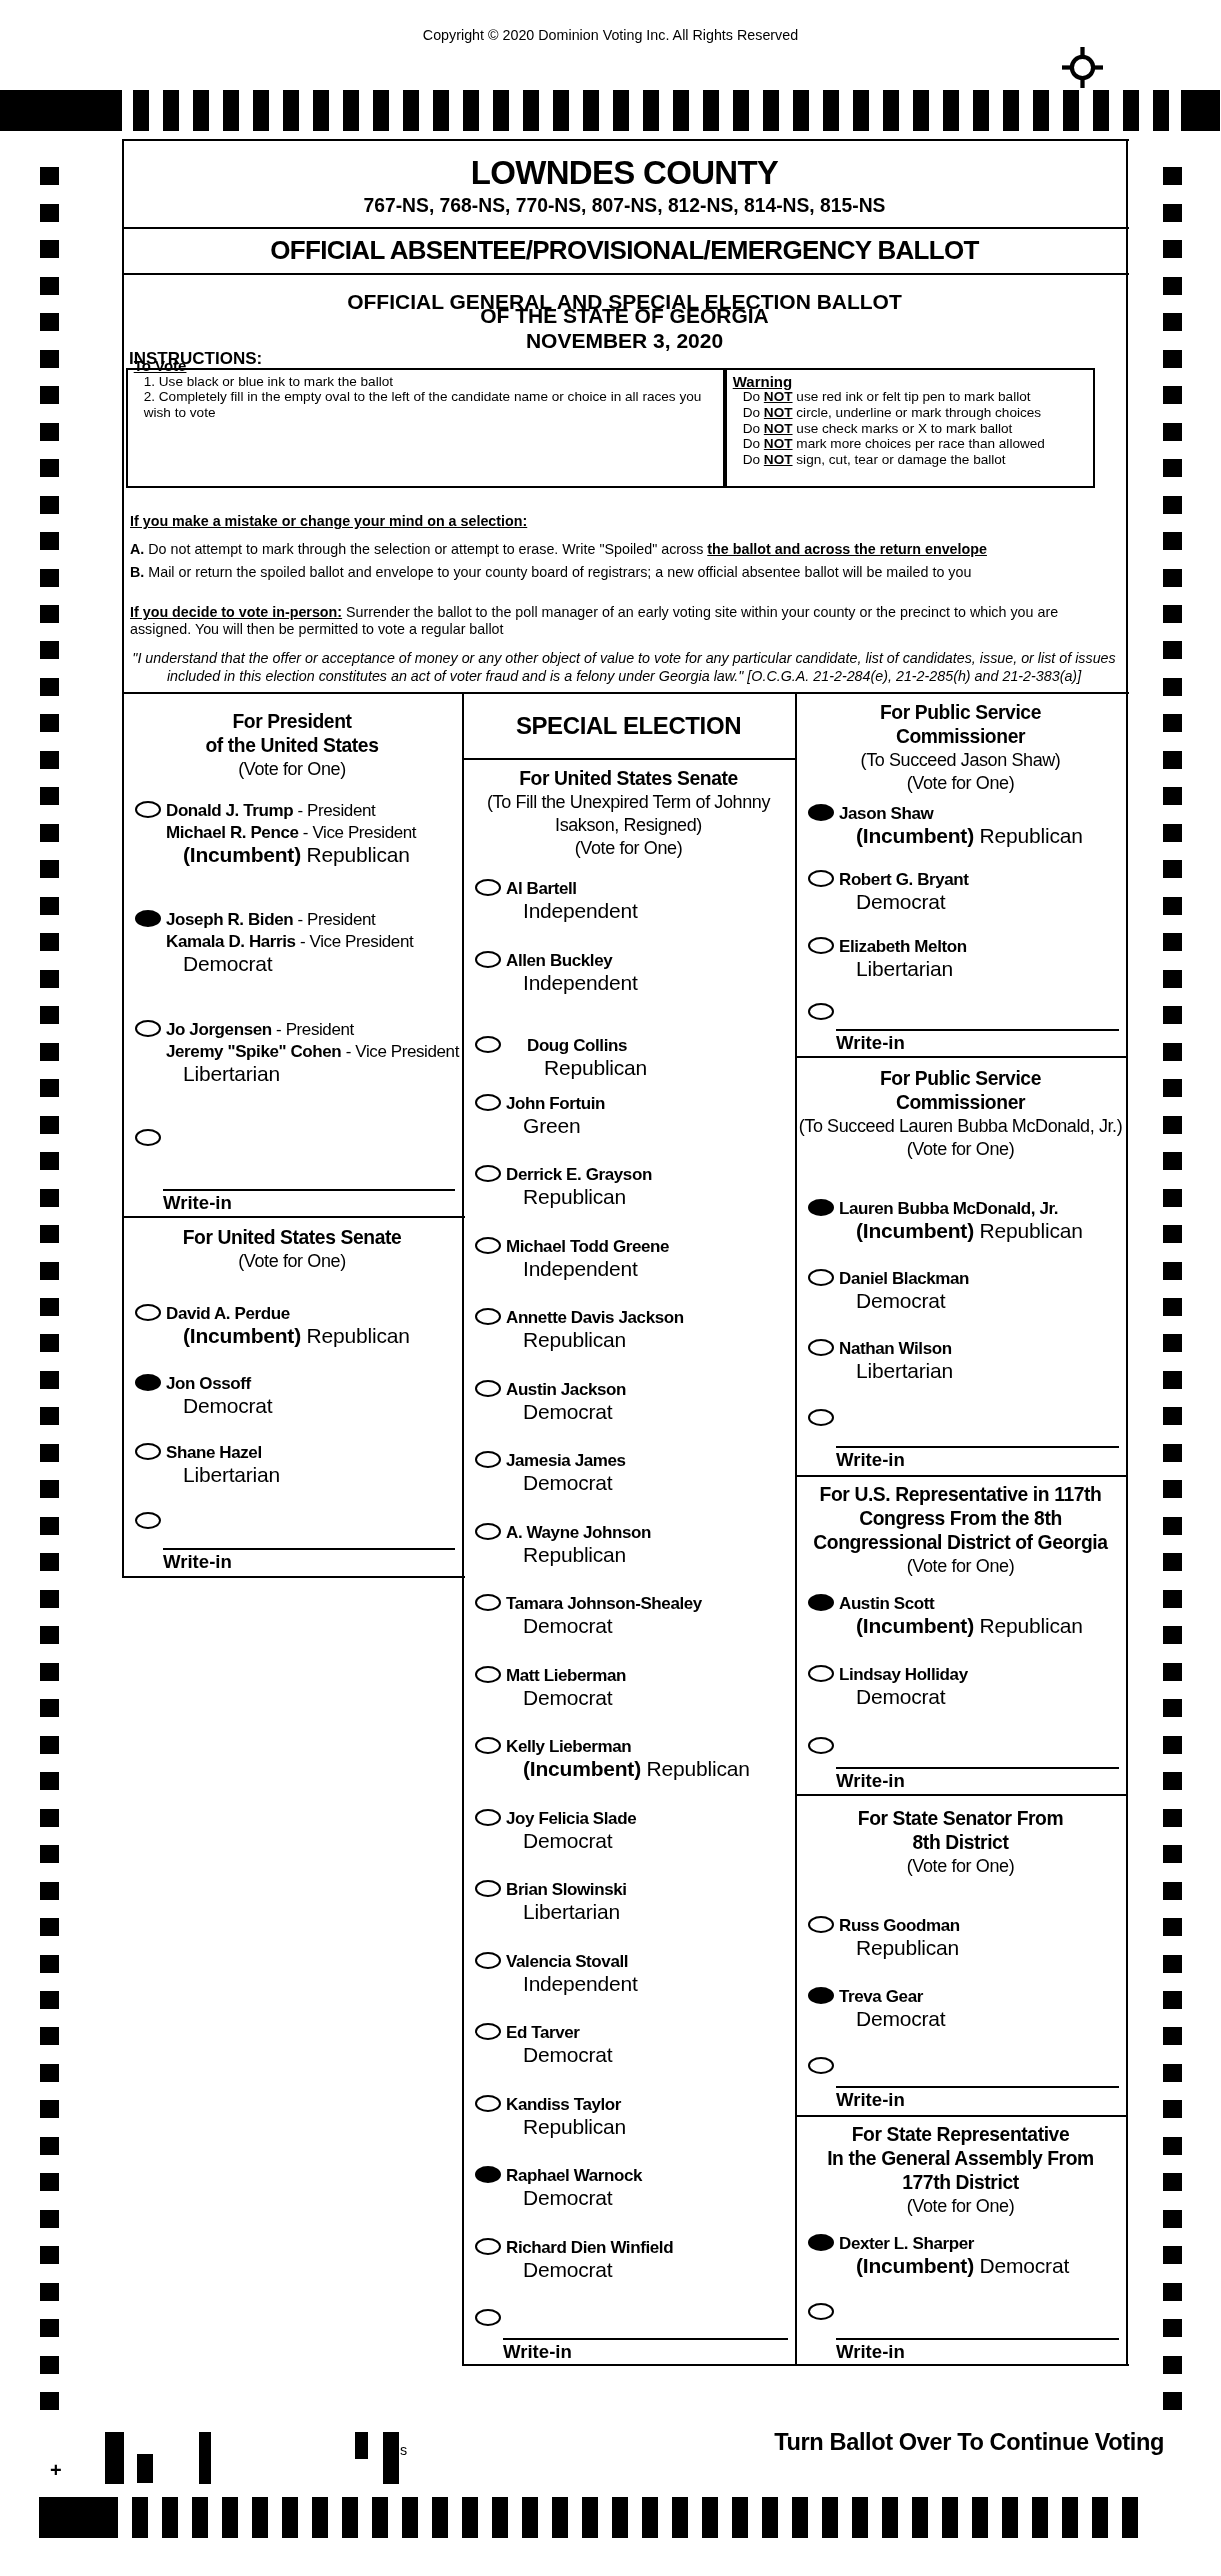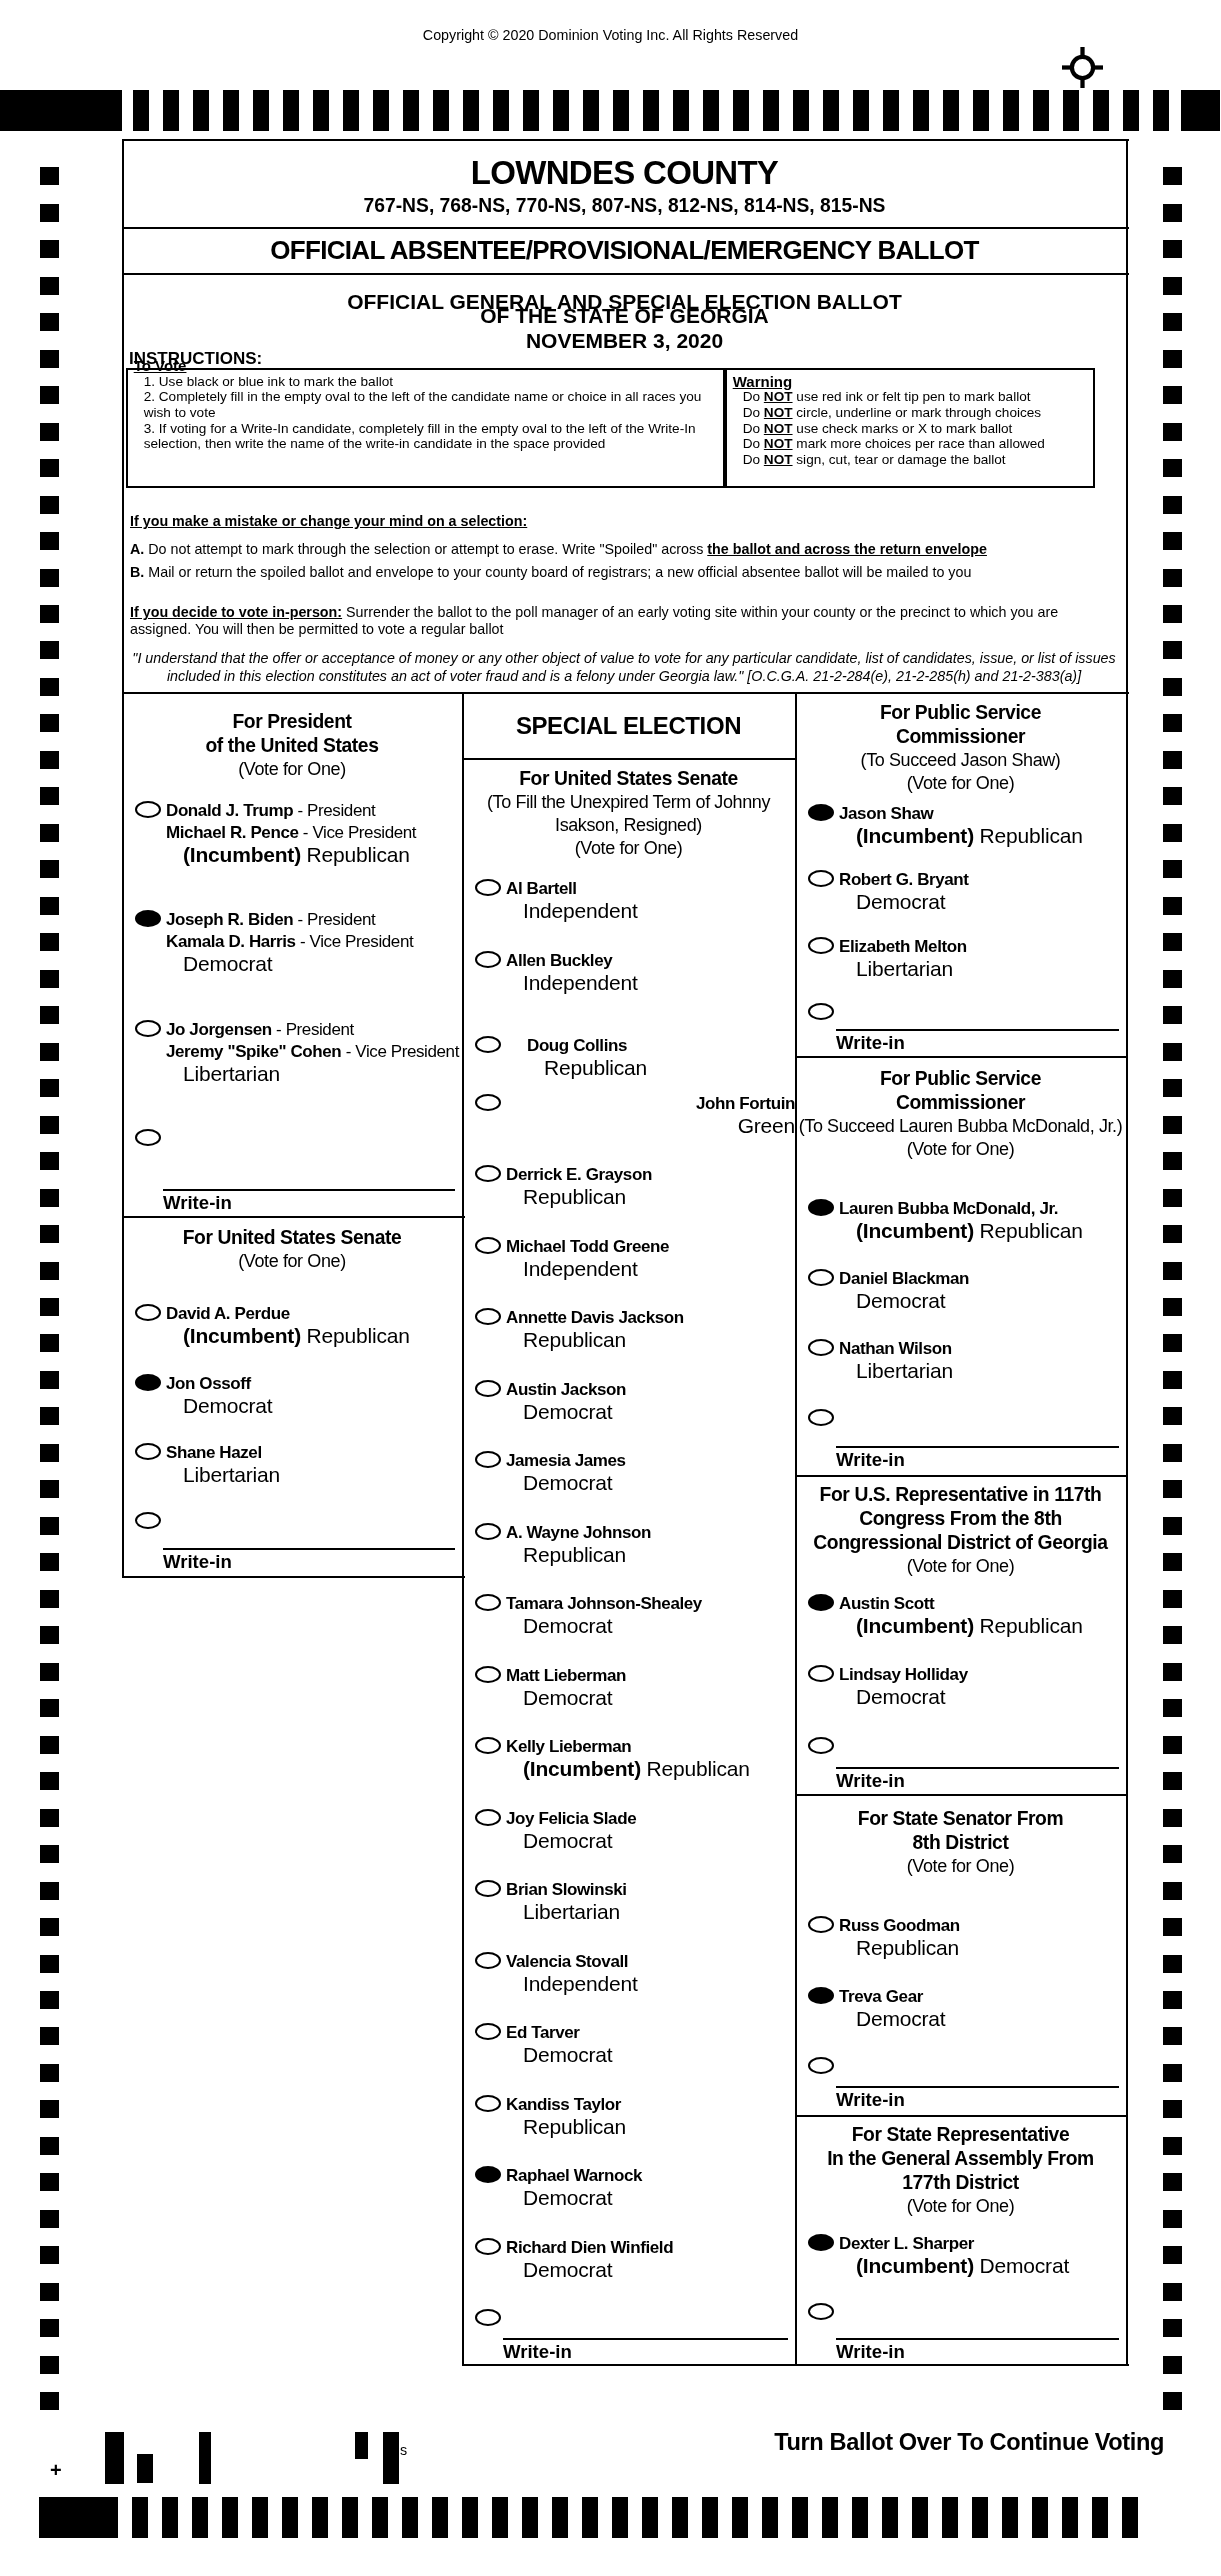--- a/index.html
+++ b/index.html
@@ -199,21 +199,20 @@
   <div class="abs etitle ctr" style="top:290px;">OFFICIAL GENERAL AND SPECIAL ELECTION BALLOT</div>
   <div class="abs etitle ctr" style="top:304px;">OF THE STATE OF GEORGIA</div>
   <div class="abs etitle ctr" style="top:329px;">NOVEMBER 3, 2020</div>
   <div class="abs instr-label">INSTRUCTIONS:</div>
 
   <div class="ibox" style="left:126px;top:368px;width:599px;height:120px;padding:3.6px 5.7px;box-sizing:border-box;">
     <div class="hd"></div>
     <div class="hd" style="margin-top:-15.7px;">To Vote</div>
     <div class="it">1. Use black or blue ink to mark the ballot</div>
     <div class="it">2. Completely fill in the empty oval to the left of the candidate name or choice in all races you wish to vote</div>
-    <div class="it">3. If voting for a Write-In candidate, completely fill in the empty oval to the left of the Write-In selection, then write the name of the write-in candidate in the space provided</div>
   </div>
 
   <div class="ibox" style="left:725px;top:368px;width:370px;height:120px;padding:3.6px 5.7px;box-sizing:border-box;">
     <div class="hd">Warning</div>
     <div class="it"><span>Do </span><span class="b u">NOT</span><span> use red ink or felt tip pen to mark ballot</span></div>
     <div class="it"><span>Do </span><span class="b u">NOT</span><span> circle, underline or mark through choices</span></div>
     <div class="it"><span>Do </span><span class="b u">NOT</span><span> use check marks or X to mark ballot</span></div>
     <div class="it"><span>Do </span><span class="b u">NOT</span><span> mark more choices per race than allowed</span></div>
     <div class="it"><span>Do </span><span class="b u">NOT</span><span> sign, cut, tear or damage the ballot</span></div>
   </div>
@@ -331,21 +330,21 @@
             <div class="cparty"><span>Independent</span></div>
           </div>
         </div>
         <div class="cand" style="top: 275px; padding-left: 21px;">
           <span class="oval"></span>
           <div class="ctext">
             <div class="cname"><span class="b">Doug Collins</span><span></span></div>
             <div class="cparty"><span>Republican</span></div>
           </div>
         </div>
-        <div class="cand" style="top: 333px; text-align: right;">
+        <div class="cand" style="top: 333px;">
           <span class="oval"></span>
           <div class="ctext">
             <div class="cname"><span class="b">John Fortuin</span><span></span></div>
             <div class="cparty"><span>Green</span></div>
           </div>
         </div>
         <div class="cand" style="top: 404px;">
           <span class="oval"></span>
           <div class="ctext">
             <div class="cname"><span class="b">Derrick E. Grayson</span><span></span></div>

